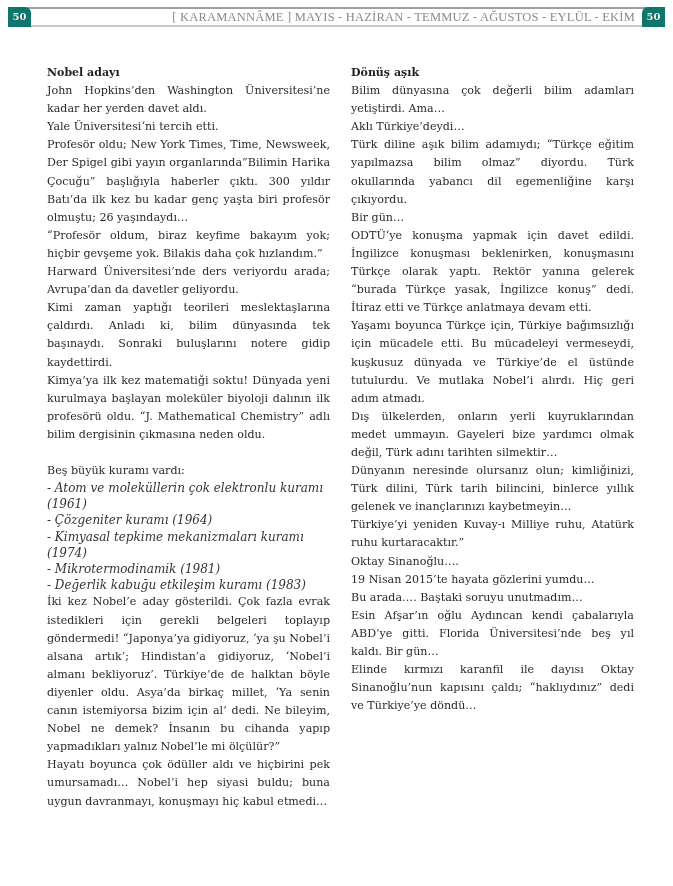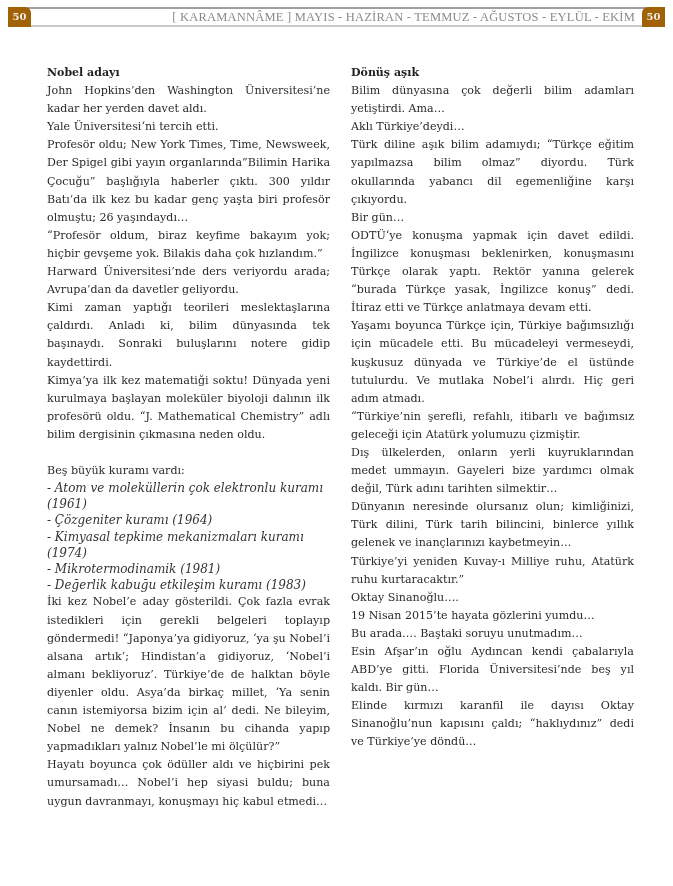--- a/index.html
+++ b/index.html
@@ -2,21 +2,21 @@
 <html><head>
 <meta charset="utf-8">
 <style>
   html, body { margin: 0; padding: 0; background: #ffffff; }
   body { width: 673px; height: 886px; position: relative; overflow: hidden;
          font-family: "DejaVu Serif", "Liberation Serif", serif; color: #2a2a2a; }
   .header { position: absolute; left: 8px; top: 7px; width: 657px; height: 20px; }
   .header-band { position: absolute; left: 0; top: 0; right: 0; height: 20px;
                  border-top: 2px solid #9e9e9e; border-bottom: 2px solid #c9c9c9;
                  background: #ffffff; box-sizing: border-box; }
-  .badge { position: absolute; top: 0; width: 23px; height: 20px; background: #a16207;
+  .badge { position: absolute; top: 0; width: 23px; height: 20px; background: #0f766e;
            color: #f2ece6; font-family: "DejaVu Serif", serif; font-size: 10px; font-weight: bold;
            text-align: center; line-height: 20px; }
   .badge.left { left: 0; border-top-right-radius: 6px; }
   .badge.right { right: 0; border-top-left-radius: 6px; }
   .header-title { position: absolute; left: 30px; right: 30px; top: 0; height: 20px; line-height: 20px;
                   text-align: right; font-family: "Liberation Serif", serif; font-size: 12.5px;
                   color: #8a8a8a; letter-spacing: 0.2px; }
 
   .col { position: absolute; top: 64px; width: 283px; font-size: 11.1px; line-height: 18.1px; }
   .col.left { left: 47px; }
@@ -61,21 +61,20 @@
 </div>
 
 <div class="col right">
   <h3>Dönüş aşık</h3>
   <p>Bilim dünyasına çok değerli bilim adamları yetiştirdi. Ama…</p>
   <p>Aklı Türkiye’deydi…</p>
   <p>Türk diline aşık bilim adamıydı; “Türkçe eğitim yapılmazsa bilim olmaz” diyordu. Türk okullarında yabancı dil egemenliğine karşı çıkıyordu.</p>
   <p>Bir gün…</p>
   <p>ODTÜ‘ye konuşma yapmak için davet edildi. İngilizce konuşması beklenirken, konuşmasını Türkçe olarak yaptı. Rektör yanına gelerek “burada Türkçe yasak, İngilizce konuş” dedi. İtiraz etti ve Türkçe anlatmaya devam etti.</p>
   <p>Yaşamı boyunca Türkçe için, Türkiye bağımsızlığı için mücadele etti. Bu mücadeleyi vermeseydi, kuşkusuz dünyada ve Türkiye’de el üstünde tutulurdu. Ve mutlaka Nobel’i alırdı. Hiç geri adım atmadı.</p>
-  <p>“Türkiye’nin şerefli, refahlı, itibarlı ve bağımsız geleceği için Atatürk yolumuzu çizmiştir.</p>
   <p>Dış ülkelerden, onların yerli kuyruklarından medet ummayın. Gayeleri bize yardımcı olmak değil, Türk adını tarihten silmektir…</p>
   <p>Dünyanın neresinde olursanız olun; kimliğinizi, Türk dilini, Türk tarih bilincini, binlerce yıllık gelenek ve inançlarınızı kaybetmeyin…</p>
   <p>Türkiye’yi yeniden Kuvay-ı Milliye ruhu, Atatürk ruhu kurtaracaktır.”</p>
   <p>Oktay Sinanoğlu….</p>
   <p>19 Nisan 2015’te hayata gözlerini yumdu…</p>
   <p>Bu arada…. Baştaki soruyu unutmadım…</p>
   <p>Esin Afşar’ın oğlu Aydıncan kendi çabalarıyla ABD’ye gitti. Florida Üniversitesi’nde beş yıl kaldı. Bir gün…</p>
   <p>Elinde kırmızı karanfil ile dayısı Oktay Sinanoğlu’nun kapısını çaldı; “haklıydınız” dedi ve Türkiye’ye döndü…</p>
 </div>
 

